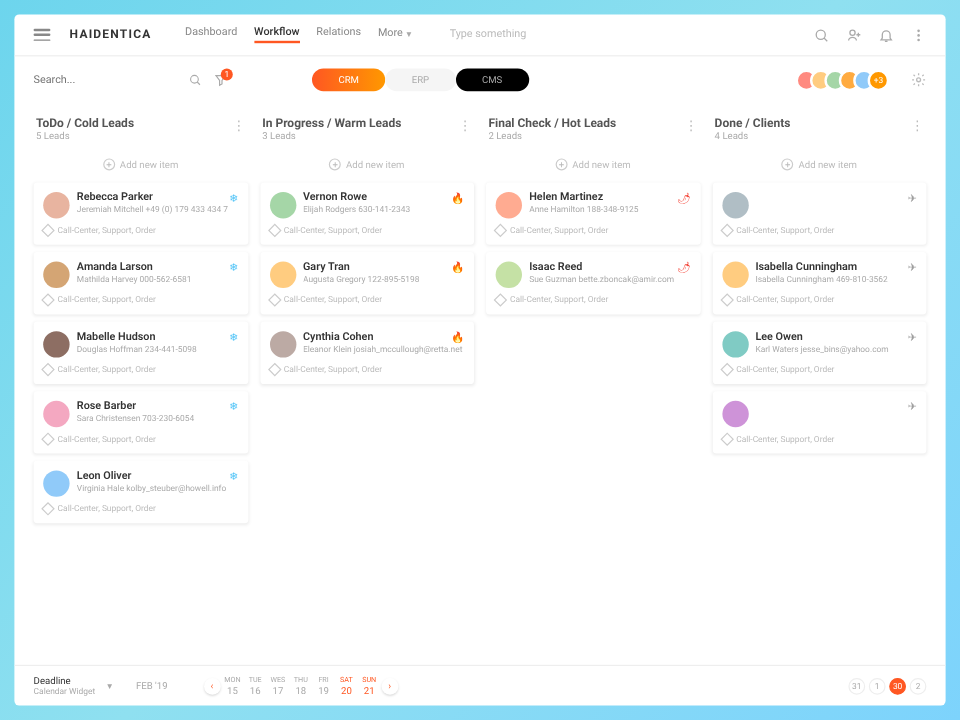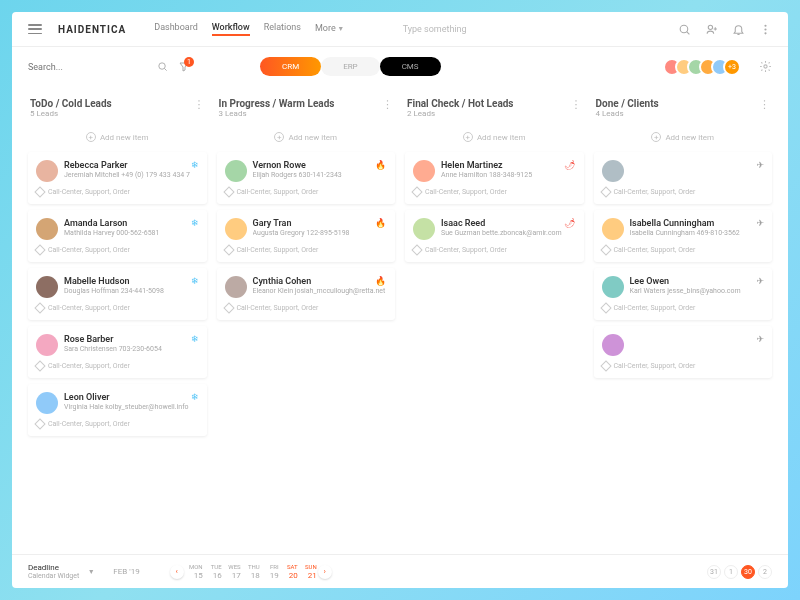--- a/index.html
+++ b/index.html
@@ -7,21 +7,21 @@
 .app{background:#fff;border-radius:4px;width:776px;height:576px;display:flex;flex-direction:column;font-size:9px;color:#333;overflow:hidden}
 .topbar{display:flex;align-items:center;padding:10px 16px;border-bottom:1px solid #eee;gap:16px}
 .menu-icon{width:14px;height:10px;display:flex;flex-direction:column;justify-content:space-between;cursor:pointer}
 .menu-icon span{height:1.5px;background:#888;border-radius:1px}
 .logo{font-weight:700;letter-spacing:1px;font-size:10px}
 .nav{display:flex;gap:14px;margin-left:12px}
 .nav-item{color:#888;cursor:pointer;padding-bottom:2px}
 .nav-item.active{color:#333;border-bottom:2px solid #ff5722;font-weight:500}
 .nav-more{display:flex;align-items:center;gap:3px}
 .chev{font-size:8px;color:#aaa}
-.topsearch{flex:1;margin-left:44px;color:#bbb;font-size:9px}
+.topsearch{flex:1;margin-left:16px;color:#bbb;font-size:9px}
 .topicons{display:flex;gap:14px;align-items:center}
 .icn{width:13px;height:13px;color:#aaa;cursor:pointer}
 .toolbar{display:flex;align-items:center;padding:10px 16px;gap:10px}
 .search-wrap{display:flex;align-items:center;width:140px;gap:6px}
 .search-input{border:none;outline:none;font-size:9px;flex:1;color:#888}
 .filter{position:relative}
 .badge{position:absolute;top:-4px;right:-4px;background:#ff5722;color:#fff;font-size:7px;width:10px;height:10px;border-radius:50%;display:flex;align-items:center;justify-content:center}
 .pills{display:flex;gap:0;margin-left:60px}
 .pill{padding:5px 22px;border-radius:12px;font-size:8px;color:#aaa;cursor:pointer;background:#000000}
 .pill.active{background:linear-gradient(90deg,#ff5722,#ff9800);color:#fff}
@@ -46,21 +46,21 @@
 .card-meta{font-size:7px;color:#aaa;margin-top:1px;white-space:nowrap;overflow:hidden;text-overflow:ellipsis}
 .card-icon{position:absolute;top:8px;right:8px;font-size:9px}
 .card-tags{display:flex;align-items:center;gap:4px;margin-top:6px;font-size:7px;color:#bbb}
 .tag-icn{width:8px;height:8px;border:1px solid #ccc;transform:rotate(45deg)}
 .footer{border-top:1px solid #eee;padding:8px 16px;display:flex;align-items:center;gap:10px}
 .deadline{display:flex;flex-direction:column;font-size:8px}
 .deadline-sub{color:#aaa;font-size:7px}
 .month{color:#aaa;font-size:8px;margin-left:10px}
 .cal-days{display:flex;gap:1px;margin-left:20px;align-items:center}
 .cal-nav{width:14px;height:14px;border-radius:50%;display:flex;align-items:center;justify-content:center;background:#fff;box-shadow:0 1px 2px rgba(0,0,0,0.15);cursor:pointer;font-size:8px;color:#ff5722}
-.day{display:flex;flex-direction:column;align-items:flex-end;font-size:6px;color:#aaa;width:18px}
+.day{display:flex;flex-direction:column;align-items:center;font-size:6px;color:#aaa;width:18px}
 .day.wk{color:#ff5722}
 .day-n{font-size:8px;margin-top:1px}
 .pages{display:flex;gap:3px;margin-left:auto;align-items:center}
 .pg{width:14px;height:14px;border-radius:50%;border:1px solid #eee;display:flex;align-items:center;justify-content:center;font-size:7px;color:#aaa;cursor:pointer}
 .pg.active{background:#ff5722;color:#fff;border-color:#ff5722}
 svg{width:100%;height:100%}
 </style>
 </head>
 <body>
 

